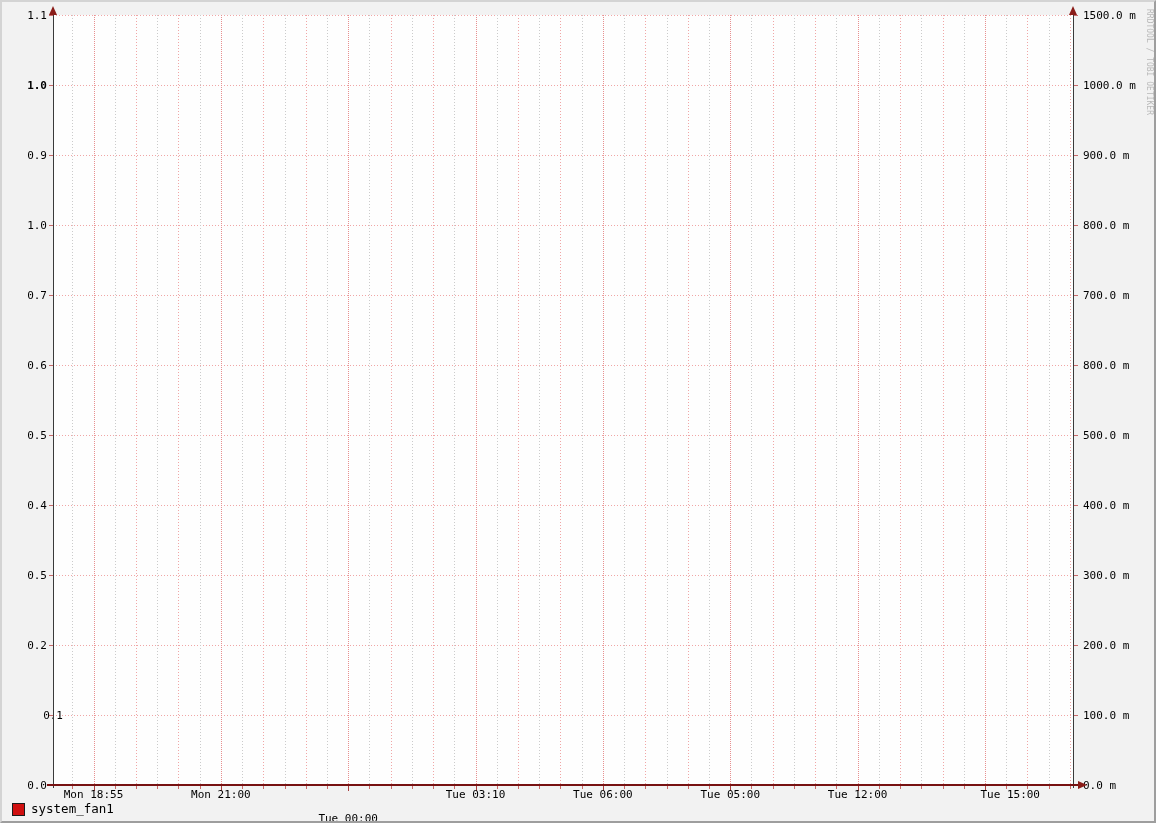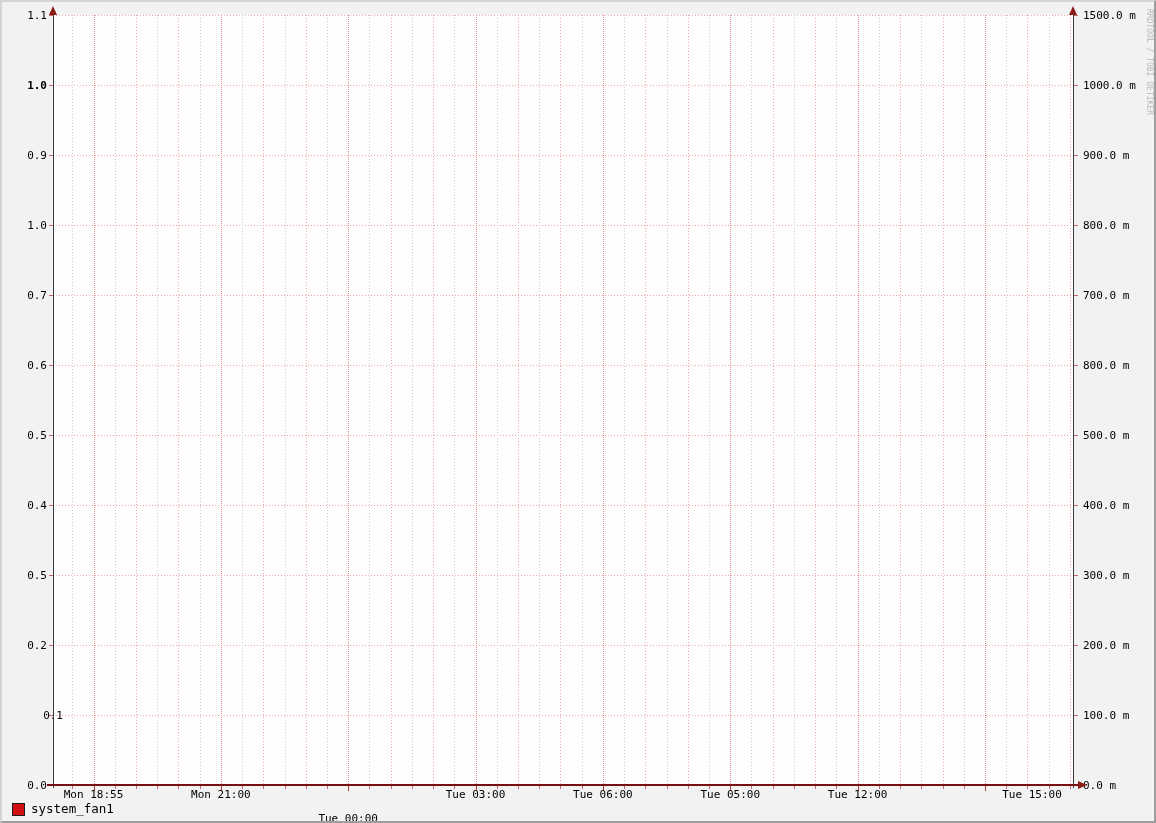--- a/index.html
+++ b/index.html
@@ -205,25 +205,25 @@
       <div class="xtickdash" style="left: 940.5px; top: 784px; height: 3px;"></div>
       <div class="xtickdash" style="left: 961.725px; top: 784px; height: 3px;"></div>
       <div class="xtickdash major" style="left: 982.95px; top: 784px; height: 5px;"></div>
       <div class="xtickdash" style="left: 1004.17px; top: 784px; height: 3px;"></div>
       <div class="xtickdash" style="left: 1025.4px; top: 784px; height: 3px;"></div>
       <div class="xtickdash" style="left: 1046.62px; top: 784px; height: 3px;"></div>
       <div class="xtickdash" style="left: 1067.85px; top: 784px; height: 3px;"></div>
       <div class="xlabel" style="left: 36.5px; top: 787px;">Mon 18:55</div>
       <div class="xlabel" style="left: 163.85px; top: 787px;">Mon 21:00</div>
       <div class="xlabel" style="left: 291.2px; top: 787px; margin-top: 24px;">Tue 00:00</div>
-      <div class="xlabel" style="left: 418.55px; top: 787px;">Tue 03:00</div>
+      <div class="xlabel" style="left: 418.55px; top: 787px;">Tue 03:10</div>
       <div class="xlabel" style="left: 545.9px; top: 787px;">Tue 06:00</div>
       <div class="xlabel" style="left: 673.25px; top: 787px;">Tue 05:00</div>
       <div class="xlabel" style="left: 800.6px; top: 787px;">Tue 12:00</div>
-      <div class="xlabel" style="left: 975px; top: 787px;">Tue 15:00</div>
+      <div class="xlabel" style="left: 928px; top: 787px; text-align: right;">Tue 15:00</div>
       <div class="axisline" style="left: 51px; top: 7px; width: 1px; height: 779px;"></div>
       <div class="axisline" style="left: 1071px; top: 7px; width: 1px; height: 779px;"></div>
       <div class="xaxisline" style="left: 45px; top: 782px; width: 1032px; height: 2px;"></div>
       <div class="arrow up" style="left: 47px; top: 4px;"></div>
       <div class="arrow up" style="left: 1067px; top: 4px;"></div>
       <div class="arrow right" style="left: 1076px; top: 779px;"></div>
     </div>
   <div id="legend">
     <span id="legend-swatch"></span>
     <span id="legend-label">system_fan1</span>

